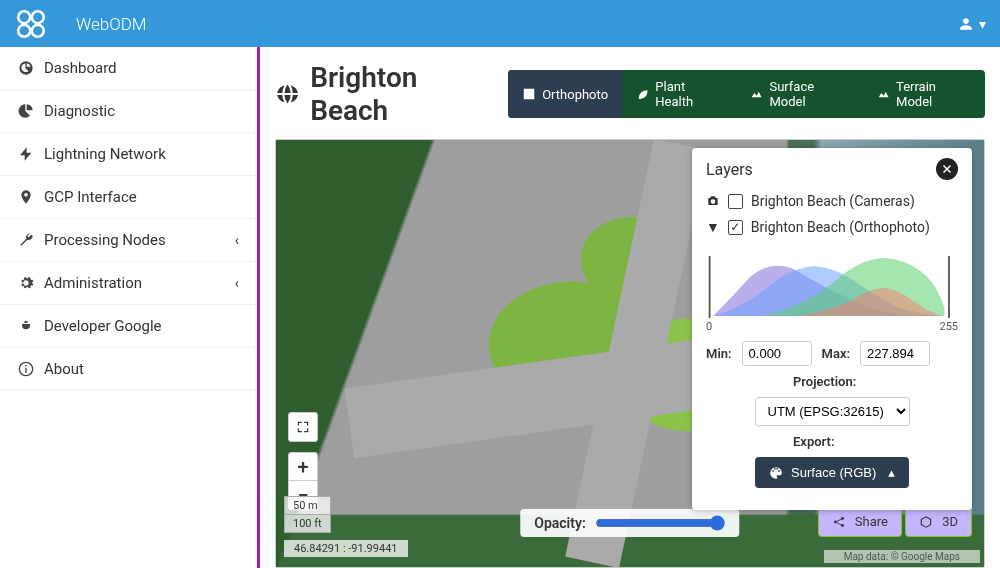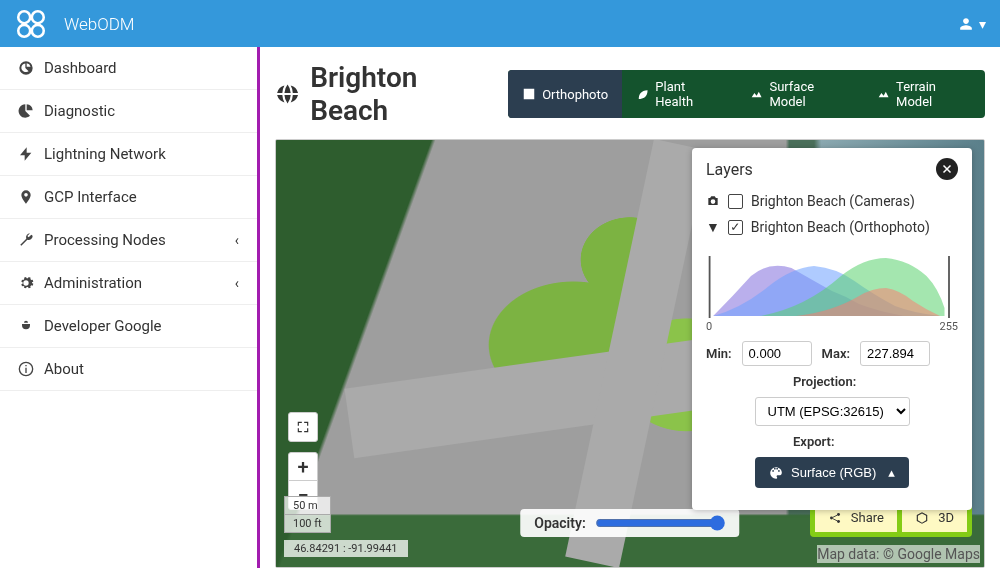--- a/index.html
+++ b/index.html
@@ -1,19 +1,19 @@
 <!DOCTYPE html>
 <html><head>
 <meta charset="utf-8">
 <style>
 * { box-sizing: border-box; margin: 0; padding: 0; }
 body { font-family: -apple-system, BlinkMacSystemFont, "Segoe UI", Roboto, sans-serif; font-size: 14px; color: #333; overflow: hidden; }
 .app { width: 1000px; height: 568px; display: flex; flex-direction: column; }
 .topbar { height: 47px; background: #3498db; color: #fff; display: flex; align-items: center; padding: 0 14px; }
-.logo-cluster { display: flex; align-items: center; gap: 16px; text-align: right; }
+.logo-cluster { display: flex; align-items: center; gap: 28px; text-align: right; }
 .logo-icon { width: 34px; height: 34px; }
 .logo-text { font-size: 17px; font-weight: 300; }
 .topbar-right { margin-left: auto; display: flex; align-items: center; gap: 6px; cursor: pointer; }
 .body { flex: 1; display: flex; overflow: hidden; }
 .sidebar { width: 260px; border-right: 3px solid #a21caf; background: #fff; }
 .side-item { display: flex; align-items: center; gap: 10px; padding: 12px 18px; border-bottom: 1px solid #eee; cursor: pointer; font-size: 15px; }
 .side-item .chev { margin-left: auto; font-size: 14px; }
 .side-item svg { width: 16px; height: 16px; fill: #444; }
 .main { flex: 1; display: flex; flex-direction: column; padding: 14px 15px 0; overflow: hidden; }
 .title-row { display: flex; align-items: center; gap: 12px; margin-bottom: 12px; }
@@ -39,24 +39,24 @@
 .zoom-ctrl { left: 12px; top: 312px; width: 30px; flex-direction: column; }
 .zoom-ctrl div { width:30px; height:28px; display:flex; align-items:center; justify-content:center; font-size:20px; font-weight:500; cursor:pointer; }
 .zoom-ctrl div:first-child { border-bottom:1px solid #ccc; }
 .scale-box { position:absolute; left:8px; bottom:34px; background:rgba(255,255,255,0.75); border:1px solid #aaa; font-size:11px; }
 .scale-box div { padding:2px 8px; }
 .scale-box div:first-child { border-bottom:1px solid #aaa; }
 .coord-box { position:absolute; left:8px; bottom:10px; background:rgba(255,255,255,0.75); padding:2px 10px; font-size:11px; }
 .opacity-ctrl { position:absolute; left:50%; transform:translateX(-50%); bottom:30px; background:rgba(255,255,255,0.92); border-radius:4px; padding:6px 14px; display:flex; align-items:center; gap:10px; font-size:14px; font-weight:600; }
 .opacity-ctrl input[type=range] { width:130px; accent-color:#2d6cdf; }
 .grid-btn { position:absolute; right:12px; top:346px; width:32px; height:32px; }
-.share-btn, .three-d-btn { position:absolute; bottom:30px; background:#fef9c3; border:5px solid #84cc16; border-radius:4px; padding:7px 13px; font-size:13px; display:flex; align-items:center; gap:9px; cursor:pointer; }
+.share-btn, .three-d-btn { position:absolute; bottom:30px; background:#c4b5fd; border:1px solid #84cc16; border-radius:4px; padding:7px 13px; font-size:13px; display:flex; align-items:center; gap:9px; cursor:pointer; }
 .share-btn { right:82px; }
 .three-d-btn { right:12px; }
-.attrib { position:absolute; right:4px; bottom:4px; font-size:14px; color:#555; background:rgba(255,255,255,0.6); padding:1px 0;text-align:right; }
+.attrib { position:absolute; right:4px; bottom:4px; font-size:10px; color:#555; background:rgba(255,255,255,0.6); padding:1px 20px;text-align:right; }
 .layers-panel { position:absolute; right:12px; top:8px; width:280px; background:#fff; border-radius:4px; padding:10px 14px 14px; box-shadow:0 1px 6px rgba(0,0,0,0.25); }
 .layers-panel h3 { font-size:16px; font-weight:400; margin-bottom:8px; display:flex; align-items:center; }
 .layers-panel .close { margin-left:auto; width:22px; height:22px; background:#222; color:#fff; border-radius:50%; display:flex; align-items:center; justify-content:center; font-size:13px; cursor:pointer; }
 .layer-row { display:flex; align-items:center; gap:8px; padding:5px 0; font-size:14px; }
 .layer-row .cb { width:15px; height:15px; border:1.5px solid #444; border-radius:2px; display:flex; align-items:center; justify-content:center; }
 .layer-row .cb.checked::after { content:"✓"; font-size:12px; }
 .histo { position:relative; height:72px; margin:6px 0 2px; }
 .histo-axis { display:flex; justify-content:space-between; font-size:11px; color:#555; }
 .minmax-row { display:flex; gap:10px; align-items:center; margin:8px 0; font-size:13px; }
 .minmax-row label { font-weight:600; }

